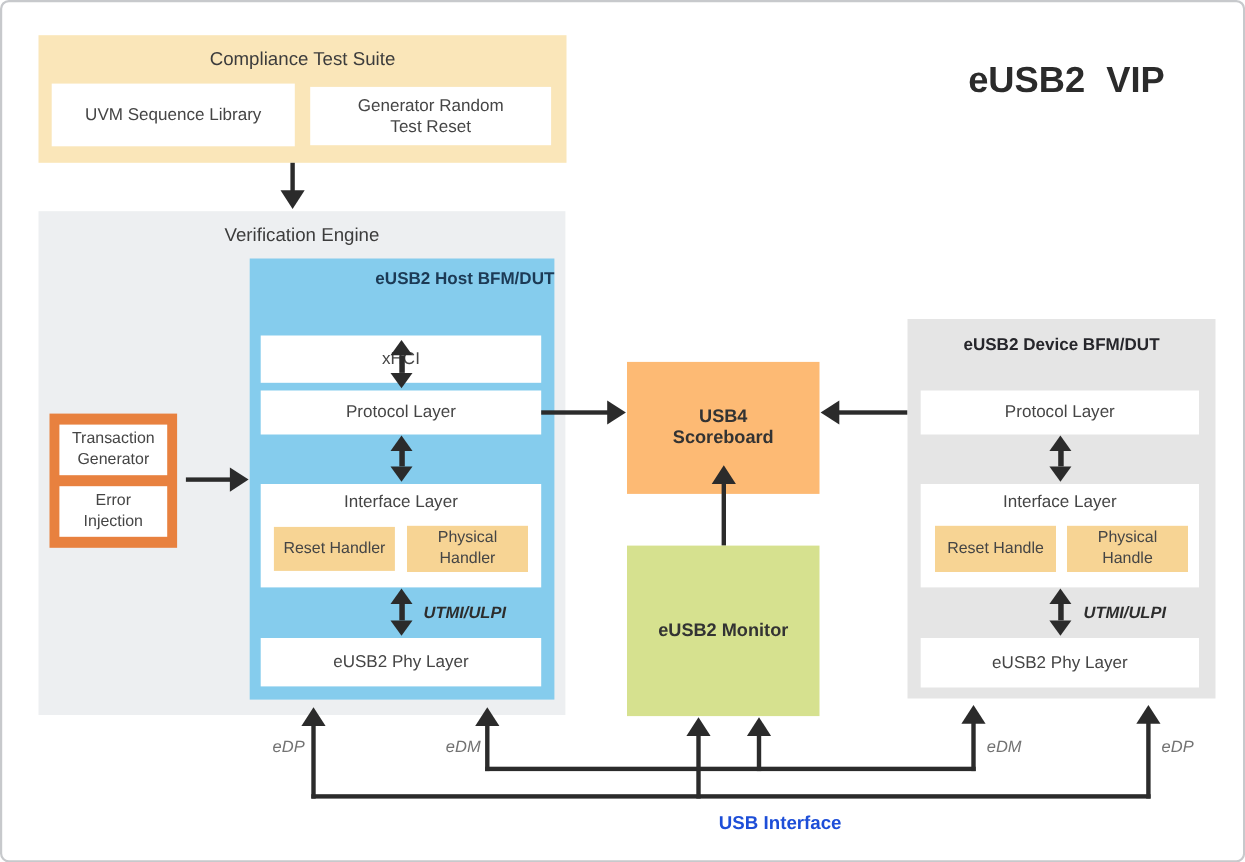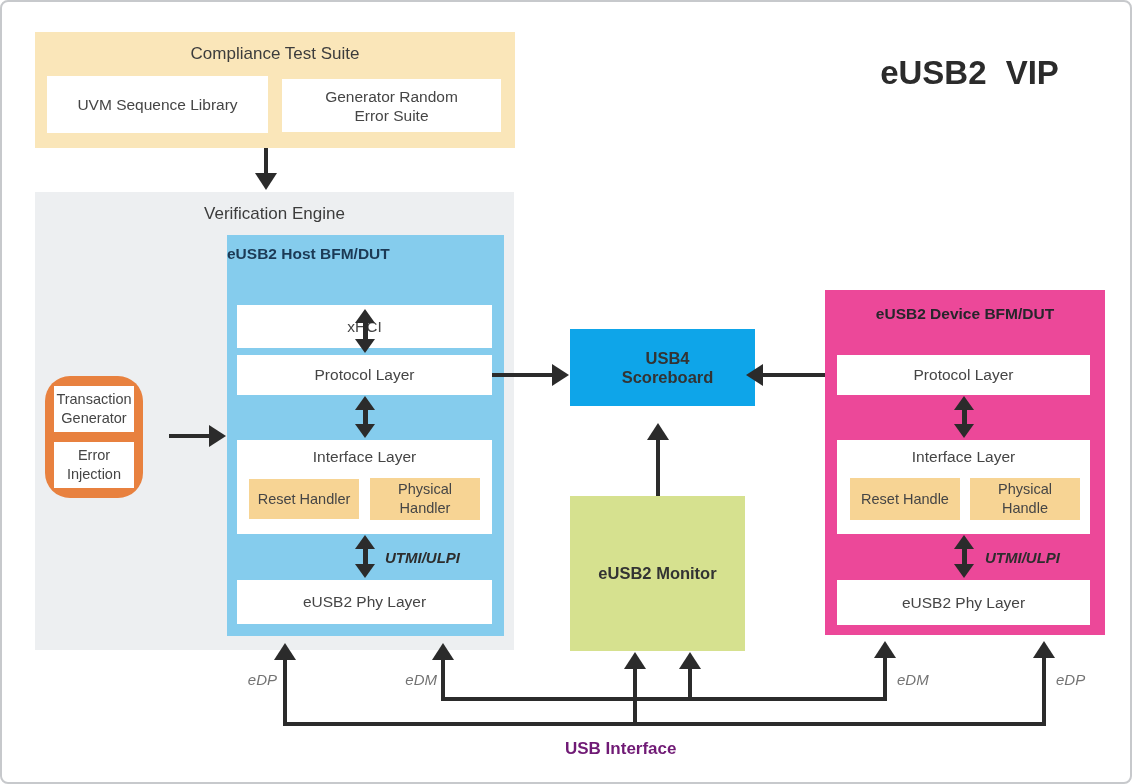--- a/index.html
+++ b/index.html
@@ -30,36 +30,36 @@
 <div id="stage">
 
   <div class="abs" style="left:855px;top:52px;width:225px;text-align:center;font-size:33px;font-weight:bold;color:#2b2b2b;word-spacing:10px;">eUSB2 VIP</div>
 
   <div class="abs" style="left:33px;top:30px;width:480px;height:116px;background:#FAE6B9;">
     <div class="abs sec-title" style="left:0;top:12px;width:100%;">Compliance Test Suite</div>
     <div class="abs fc wbox" style="left:12px;top:44px;width:221px;height:57px;">UVM Sequence Library</div>
     <div class="abs fc wbox" style="left:247px;top:47px;width:219px;height:53px;">
       <div class="lines">
         <span>Generator Random</span>
-        <span>Error Suite</span>
+        <span>Test Reset</span>
       </div>
     </div>
   </div>
 
   <div>
     <div class="shaft-v" style="left:262px;top:146px;height:27px;"></div>
     <div class="head head-down" style="left:253px;top:171px;"></div>
   </div>
 
   <div class="abs" style="left:33px;top:190px;width:479px;height:458px;background:#EDEFF1;">
     <div class="abs sec-title" style="left:0;top:12px;width:100%;">Verification Engine</div>
   </div>
 
   <div class="abs" style="left:225px;top:233px;width:277px;height:401px;background:#85CCED;">
-    <div class="abs" style="left:0;top:10px;width:100%;text-align:left;font-weight:bold;font-size:15.5px;color:#1C3A55;">eUSB2 Host BFM/DUT</div>
+    <div class="abs" style="left:0;top:10px;width:100%;text-align:right;font-weight:bold;font-size:15.5px;color:#1C3A55;">eUSB2 Host BFM/DUT</div>
     <div class="abs fc wbox" style="left:10px;top:32px;width:255px;height:43px;margin-top:38px;">xHCI</div>
     <div class="abs fc wbox" style="left:10px;top:120px;width:255px;height:40px;">Protocol Layer</div>
     <div class="abs wbox" style="left:10px;top:205px;width:255px;height:94px;">
       <div class="abs" style="left:0;top:8px;width:100%;text-align:center;">Interface Layer</div>
       <div class="abs fc tan" style="left:12px;top:39px;width:110px;height:40px;">Reset Handler</div>
       <div class="abs fc tan" style="left:133px;top:38px;width:110px;height:42px;">
         <div class="lines">
           <span>Physical</span>
           <span>Handler</span>
         </div>
@@ -78,41 +78,41 @@
       <div class="mid"></div>
       <div class="down"></div>
   </div>
   <div class="dblv" style="left:352px;top:533px;height:43px;">
     <div class="up"></div>
       <div class="mid"></div>
       <div class="down"></div>
   </div>
   <div class="abs utmi" style="left:383px;top:547px;width:95px;">UTMI/ULPI</div>
 
-  <div class="abs" style="left:43px;top:374px;width:98px;height:122px;background:#E8813F;box-sizing:border-box;padding:10px 9px;display:flex;flex-direction:column;gap:10px;border-radius:25px;">
+  <div class="abs" style="left:43px;top:374px;width:116px;height:122px;background:#E8813F;box-sizing:border-box;padding:10px 9px;display:flex;flex-direction:column;gap:10px;">
     <div class="fc wbox" style="flex:1;font-size:14.5px;">
       <div class="lines">
         <span>Transaction</span>
         <span>Generator</span>
       </div>
     </div>
     <div class="fc wbox" style="flex:1;font-size:14.5px;">
       <div class="lines">
         <span>Error</span>
         <span>Injection</span>
       </div>
     </div>
   </div>
 
   <div>
     <div class="shaft-h" style="left:167px;top:432px;width:41px;"></div>
     <div class="head head-right" style="left:207px;top:423px;"></div>
   </div>
 
-  <div class="abs fc" style="left:568px;top:327px;width:175px;height:77px;background:#0ea5e9;font-weight:bold;font-size:16.5px;color:#333;padding-left:10px;">
+  <div class="abs fc" style="left:568px;top:327px;width:175px;height:120px;background:#fdba74;font-weight:bold;font-size:16.5px;color:#333;">
     <div class="lines" style="line-height:23px;">
       <span>USB4</span>
       <span>Scoreboard</span>
     </div>
   </div>
 
   <div>
     <div class="shaft-h" style="left:490px;top:371px;width:61px;"></div>
     <div class="head head-right" style="left:550px;top:362px;"></div>
   </div>
@@ -122,21 +122,21 @@
     <div class="shaft-h" style="left:760px;top:371px;width:63px;"></div>
   </div>
 
   <div>
     <div class="head head-up" style="left:645px;top:421px;"></div>
     <div class="shaft-v" style="left:654px;top:437px;height:57px;"></div>
   </div>
 
   <div class="abs fc" style="left:568px;top:494px;width:175px;height:155px;background:#D6E18F;font-weight:bold;font-size:16.5px;color:#333;">eUSB2 Monitor</div>
 
-  <div class="abs" style="left:823px;top:288px;width:280px;height:345px;background:#ec4899;">
+  <div class="abs" style="left:823px;top:288px;width:280px;height:345px;background:#e5e5e5;">
     <div class="abs" style="left:0;top:15px;width:100%;text-align:center;font-weight:bold;font-size:15.5px;color:#26262B;">eUSB2 Device BFM/DUT</div>
     <div class="abs fc wbox" style="left:12px;top:65px;width:253px;height:40px;">Protocol Layer</div>
     <div class="abs wbox" style="left:12px;top:150px;width:253px;height:94px;">
       <div class="abs" style="left:0;top:8px;width:100%;text-align:center;">Interface Layer</div>
       <div class="abs fc tan" style="left:13px;top:38px;width:110px;height:42px;">Reset Handle</div>
       <div class="abs fc tan" style="left:133px;top:38px;width:110px;height:42px;">
         <div class="lines">
           <span>Physical</span>
           <span>Handle</span>
         </div>
@@ -179,16 +179,16 @@
     <div class="shaft-v" style="left:881px;top:654px;height:45px;"></div>
 
     <div class="head head-up" style="left:1031px;top:639px;"></div>
     <div class="shaft-v" style="left:1040px;top:654px;height:70px;"></div>
 
     <div class="abs pin-label" style="left:235px;top:669px;width:40px;text-align:right;">eDP</div>
     <div class="abs pin-label" style="left:391px;top:669px;width:44px;text-align:right;">eDM</div>
     <div class="abs pin-label" style="left:895px;top:669px;width:44px;">eDM</div>
     <div class="abs pin-label" style="left:1054px;top:669px;width:40px;">eDP</div>
 
-    <div class="abs" style="left:563px;top:737px;width:200px;text-align:left;font-weight:bold;font-size:17px;color:#701a75;">USB Interface</div>
+    <div class="abs" style="left:563px;top:737px;width:200px;text-align:right;font-weight:bold;font-size:17px;color:#1d4ed8;">USB Interface</div>
   </div>
 
 </div>
 
 </body></html>

